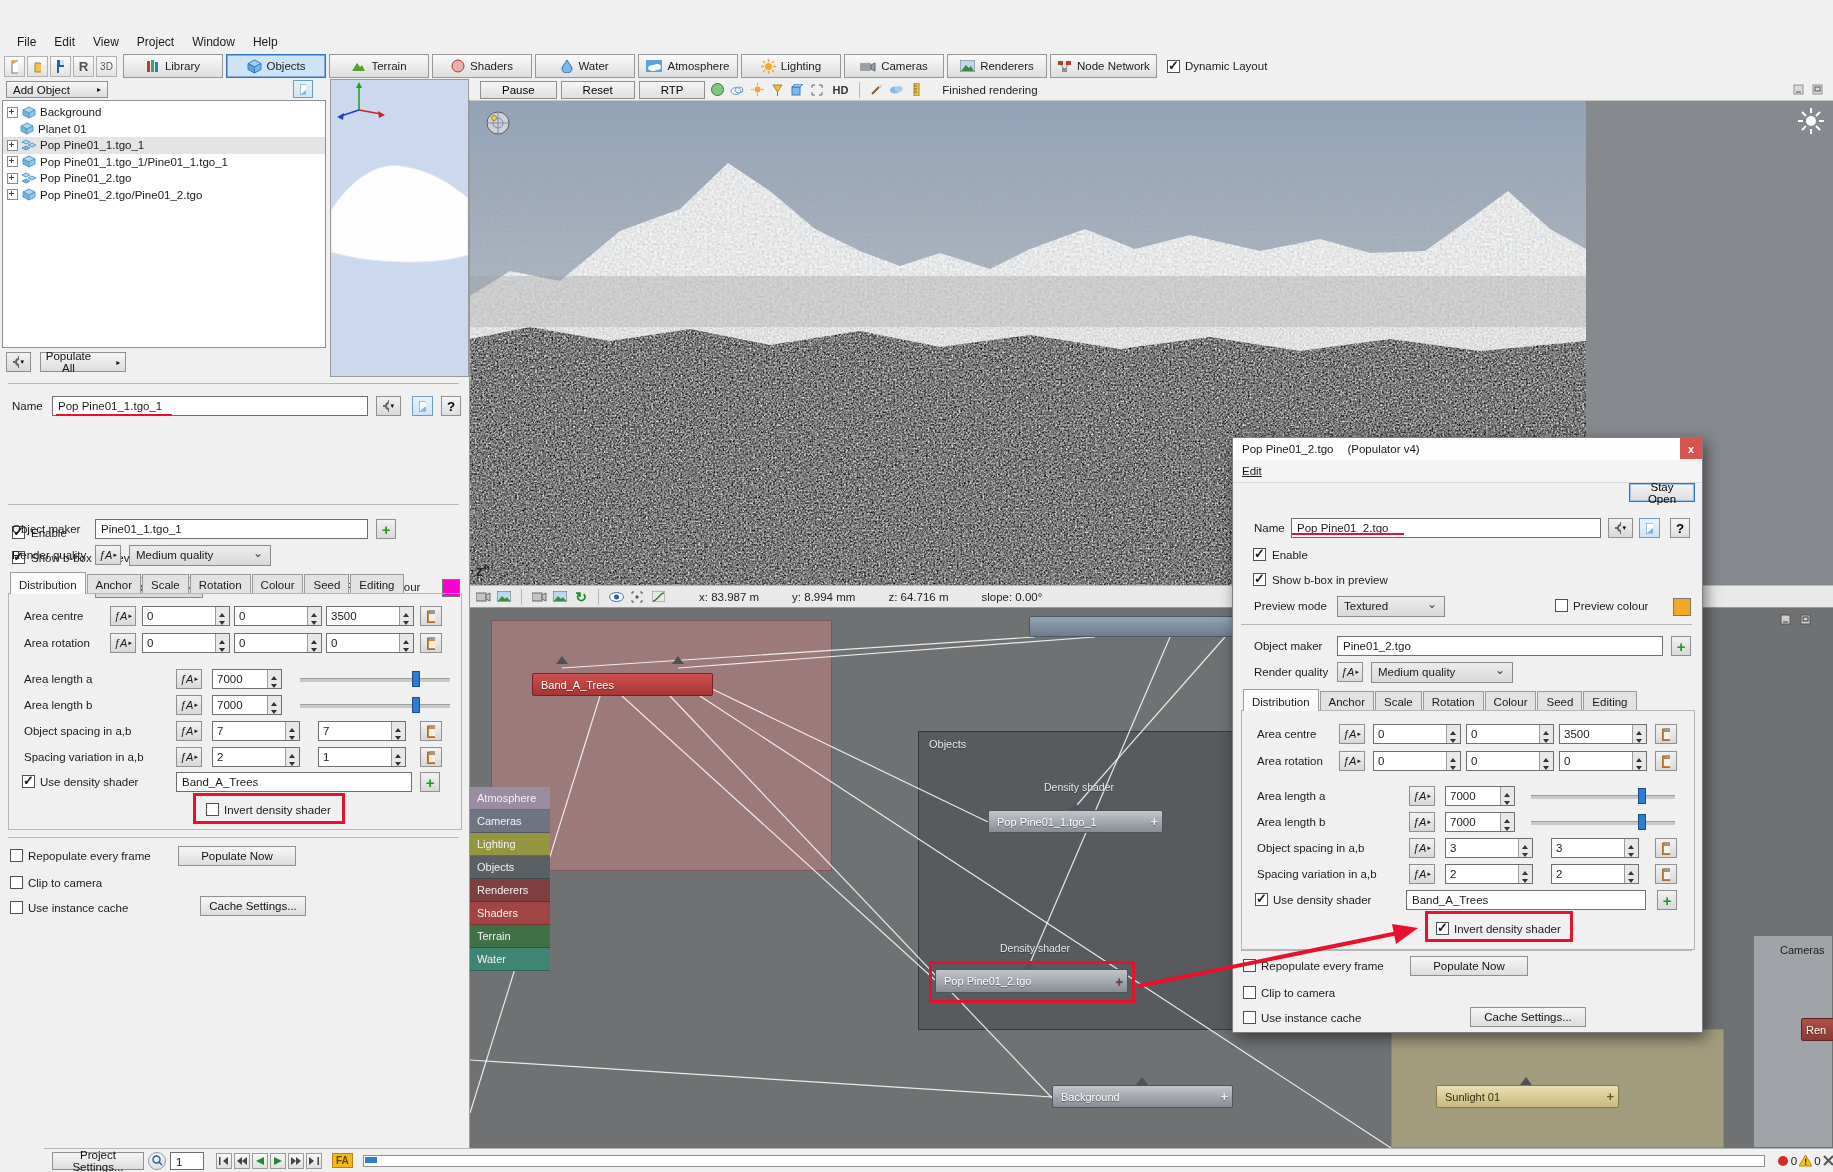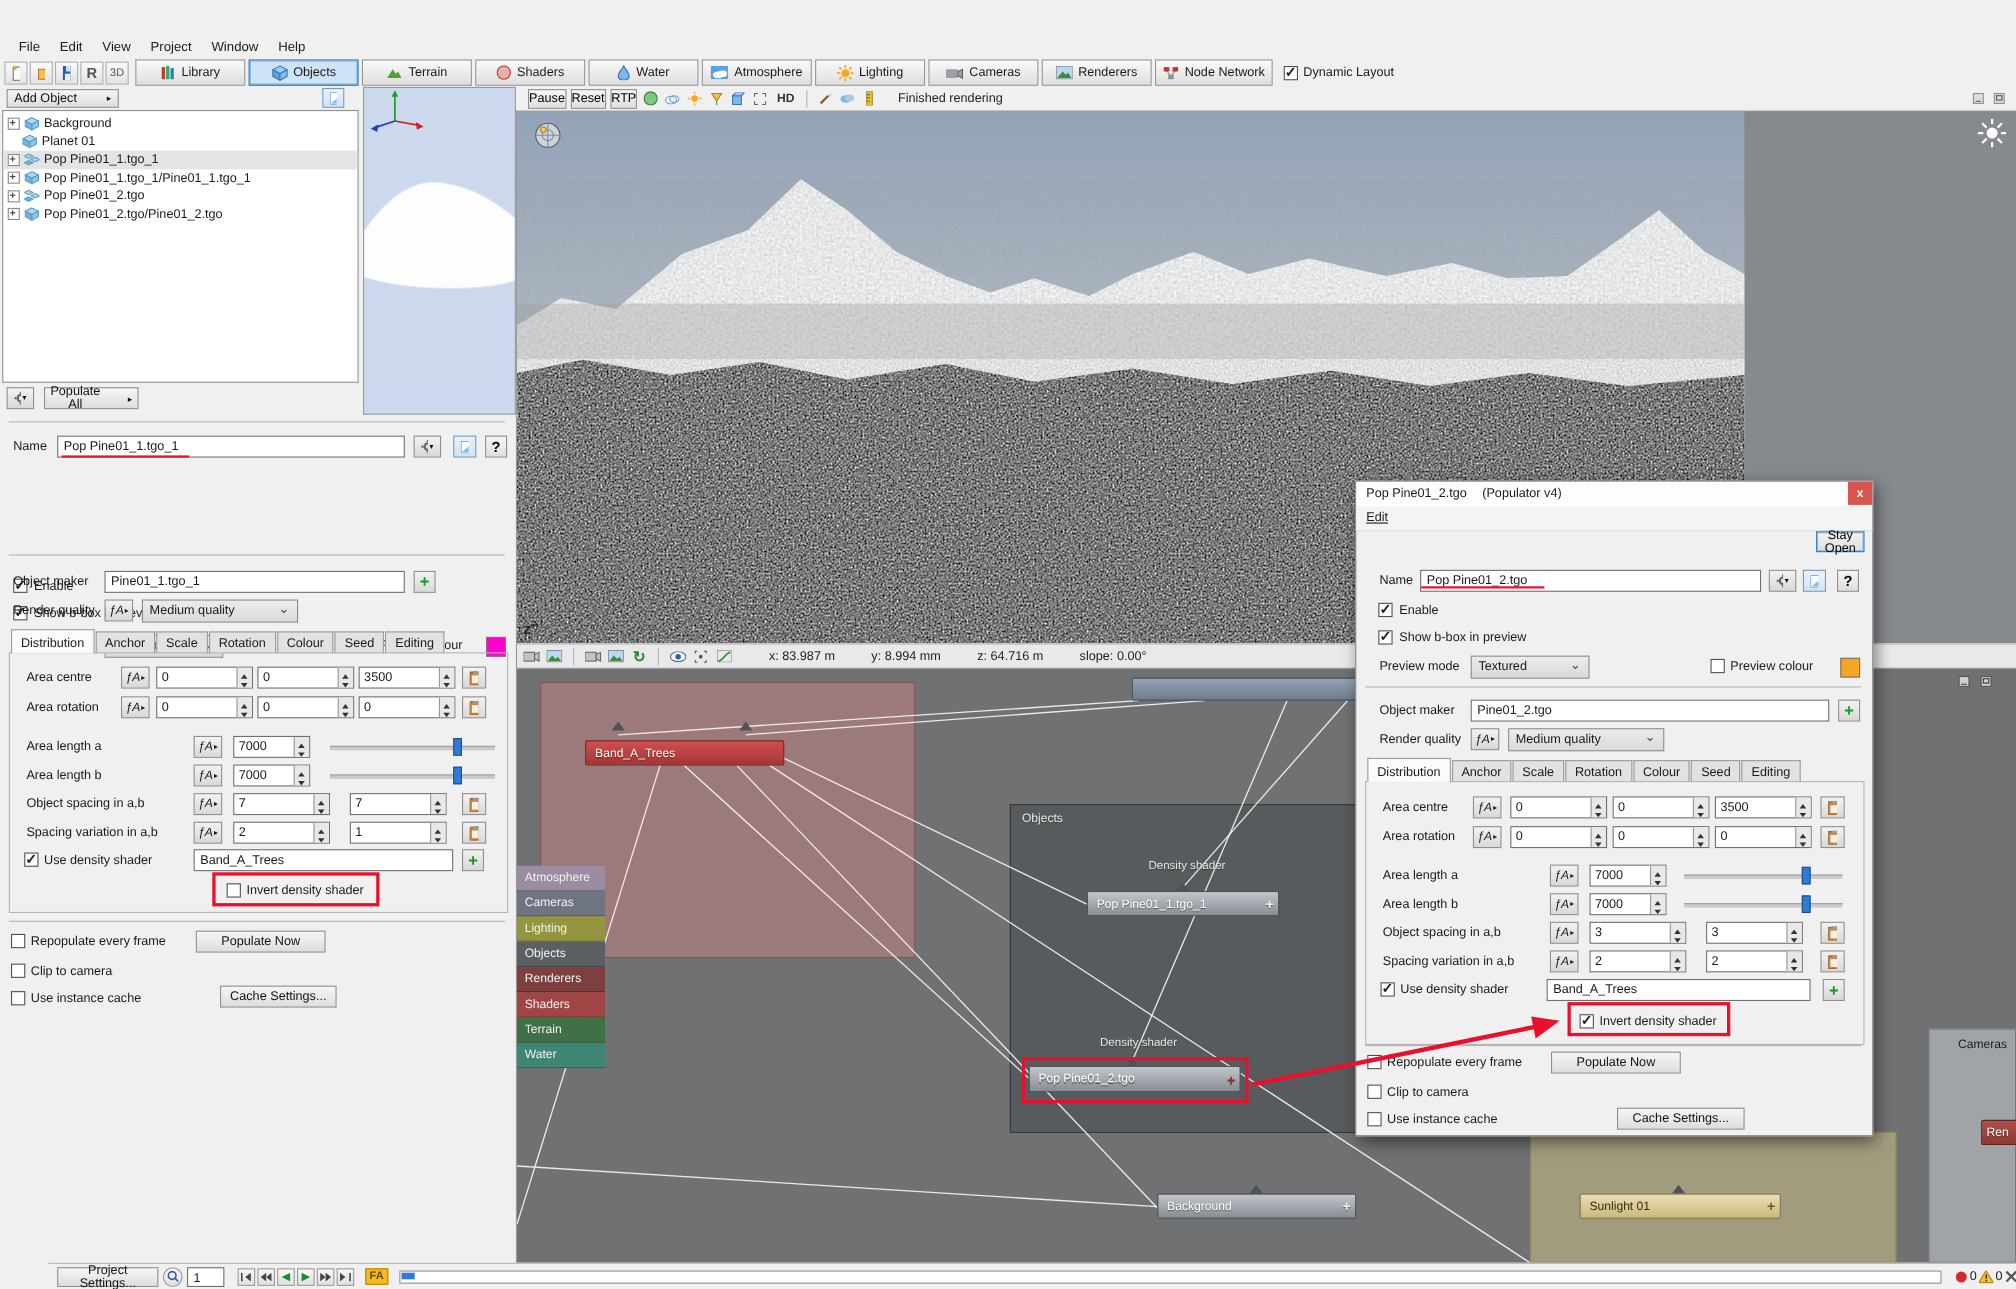--- a/index.html
+++ b/index.html
@@ -14,21 +14,21 @@
 .menubar{position:absolute;left:0;top:30px;width:1833px;height:23px;background:#f0f0f0;display:flex;align-items:center;padding-left:8px;box-sizing:border-box;}
 .menuitem{padding:3px 9px;font-size:12px;}
 .toolbar{position:absolute;left:0;top:53px;width:1833px;height:26px;background:#f0f0f0;border-bottom:1px solid #c8c8c8;display:flex;align-items:center;}
 .tbtn{width:21px;height:21px;margin-left:2px;border:1px solid #b0b0b0;background:linear-gradient(#fbfbfb,#e2e2e2);display:flex;align-items:center;justify-content:center;}
 .ttab{height:22px;min-width:86px;margin-left:3px;border:1px solid #979797;background:linear-gradient(#fafafa,#dedede);display:flex;align-items:center;justify-content:center;gap:5px;font-size:11.5px;padding:0 6px;}
 .ttab.active{background:#cfe3f6;border:1px solid #2f74b8;box-shadow:inset 0 0 0 1px #7fb0dd;}
 .dynlayout{display:flex;align-items:center;gap:5px;margin-left:10px;}
 
 .subheader-left{position:absolute;left:0;top:79px;width:470px;height:21px;background:#f0f0f0;border-bottom:1px solid #c8c8c8;}
 .render-controls{position:absolute;left:470px;top:79px;width:1363px;height:21px;background:#f0f0f0;border-bottom:1px solid #c8c8c8;display:flex;align-items:center;gap:4px;}
-.rcbtn{height:18px;padding:0 0;border:1px solid #8f8f8f;background:linear-gradient(#f6f6f6,#dfdfdf);display:flex;align-items:center;font-size:11.5px;}
+.rcbtn{height:18px;padding:0 21px;border:1px solid #8f8f8f;background:linear-gradient(#f6f6f6,#dfdfdf);display:flex;align-items:center;font-size:11.5px;}
 .rcico{width:16px;height:16px;display:flex;align-items:center;justify-content:center;}
 .vsep{width:1px;height:16px;background:#b5b5b5;margin:0 4px;}
 
 .btn{display:inline-flex;align-items:center;justify-content:center;background:linear-gradient(#f6f6f6,#dddddd);border:1px solid #8f8f8f;font-size:11.5px;color:#111;box-sizing:border-box;gap:21px;}
 .cb{width:13px;height:13px;border:1px solid #4f4f4f;background:#fff;display:inline-block;position:relative;box-sizing:border-box;flex:none;}
 .cb.checked::after{content:"\2713";position:absolute;left:0px;top:-3px;font-size:13px;font-weight:bold;color:#222;}
 .numfield{position:absolute;display:flex;background:#fff;border:1px solid #6f6f6f;height:20px;box-sizing:border-box;}
 .numfield .num{flex:1;padding:3px 4px 0 4px;font-size:11.5px;overflow:hidden;white-space:nowrap;}
 .spinbox{width:13px;border-left:1px solid #9a9a9a;display:flex;flex-direction:column;background:#e8e8e8;flex:none;}
 .spinbox i{flex:1;position:relative;}
@@ -74,21 +74,21 @@
 .cat{position:absolute;left:0;width:80px;height:23px;color:#f2f2f2;font-size:11px;line-height:23px;padding-left:7px;box-sizing:border-box;border-bottom:1px solid rgba(0,0,0,.25);}
 .groupbox{position:absolute;box-sizing:border-box;}
 .node{position:absolute;height:22px;border-radius:2px;display:flex;align-items:center;box-sizing:border-box;font-size:11px;color:#fff;text-shadow:0 1px 1px rgba(0,0,0,.45);padding-left:8px;}
 .node .nplus{margin-left:auto;margin-right:4px;font-weight:bold;font-size:13px;}
 .nodelabel{position:absolute;font-size:10.5px;color:#e8e8e8;text-shadow:0 1px 1px rgba(0,0,0,.4);white-space:nowrap;}
 
 .dialog{position:absolute;left:1232px;top:437px;width:471px;height:596px;background:#f0f0f0;border:1px solid #7f7f7f;box-shadow:3px 5px 14px rgba(0,0,0,.5);z-index:40;box-sizing:border-box;}
 .dtitle{position:absolute;left:0;top:0;right:0;height:22px;background:#fdfdfd;border-bottom:1px solid #d0d0d0;display:flex;align-items:center;padding-left:9px;font-size:11.5px;}
 .dclose{position:absolute;right:0px;top:0px;width:22px;height:21px;background:#d9534f;color:#fff;display:flex;align-items:center;justify-content:center;font-size:11px;font-weight:bold;}
 .dmenu{position:absolute;left:0;top:22px;right:0;height:22px;border-bottom:1px solid #dadada;display:flex;align-items:center;padding-left:9px;font-size:11.5px;background:#f4f4f4;}
-.stayopen{position:absolute;right:7px;top:45px;width:44px;height:19px;border:1px solid #2f74b8;background:linear-gradient(#f4f4f4,#ddd);display:flex;align-items:center;justify-content:center;font-size:11.5px;box-shadow:0 0 0 1px #9ec4e8 inset;}
+.stayopen{position:absolute;right:7px;top:45px;width:66px;height:19px;border:1px solid #2f74b8;background:linear-gradient(#f4f4f4,#ddd);display:flex;align-items:center;justify-content:center;font-size:11.5px;box-shadow:0 0 0 1px #9ec4e8 inset;}
 
 .bottombar{position:absolute;left:0;top:1148px;width:1833px;height:24px;background:#f0f0f0;border-top:1px solid #b5b5b5;display:flex;align-items:center;box-sizing:border-box;padding-left:8px;gap:4px;margin-left:44px;}
 .pbtn{width:16px;height:16px;border:1px solid #9a9a9a;background:linear-gradient(#f8f8f8,#e0e0e0);display:flex;align-items:center;justify-content:center;padding:0;}
 .progress{height:10px;background:#fff;border:1px solid #8f8f8f;position:relative;flex:none;}
 .annotation{position:absolute;border:3px solid #e8112d;box-sizing:border-box;z-index:50;pointer-events:none;}
 .redline{position:absolute;height:2px;background:#e8112d;z-index:50;pointer-events:none;}
 .statusnum{font-size:11.5px;margin:0 2px;}
 </style>
 </head>
 <body>

